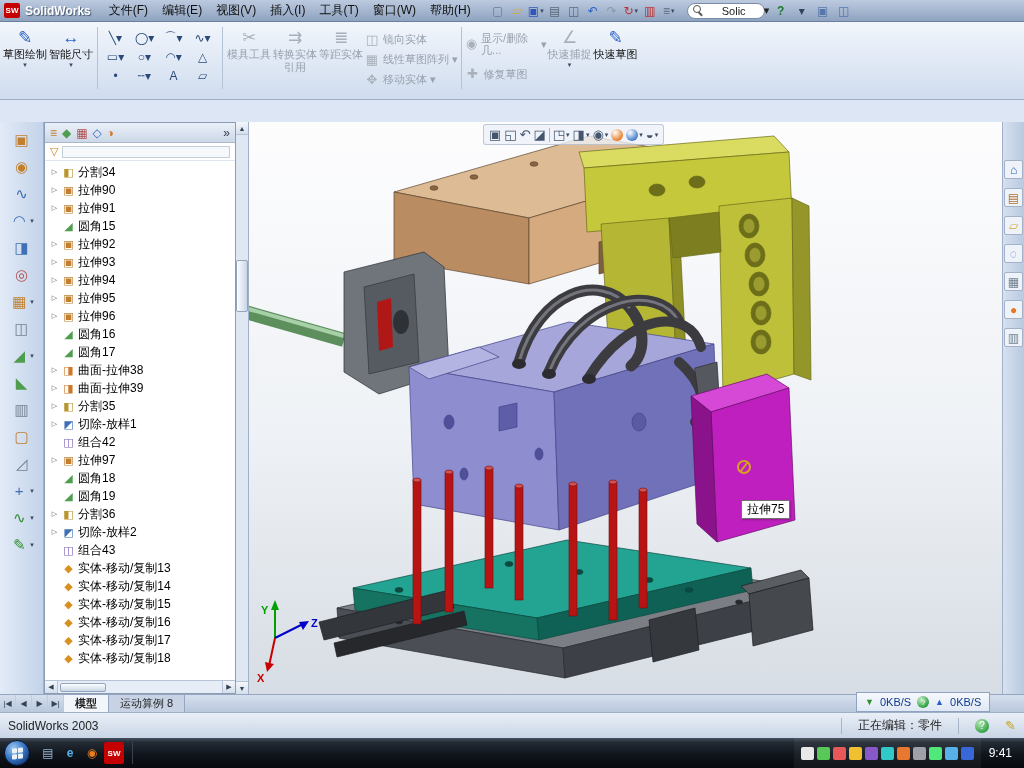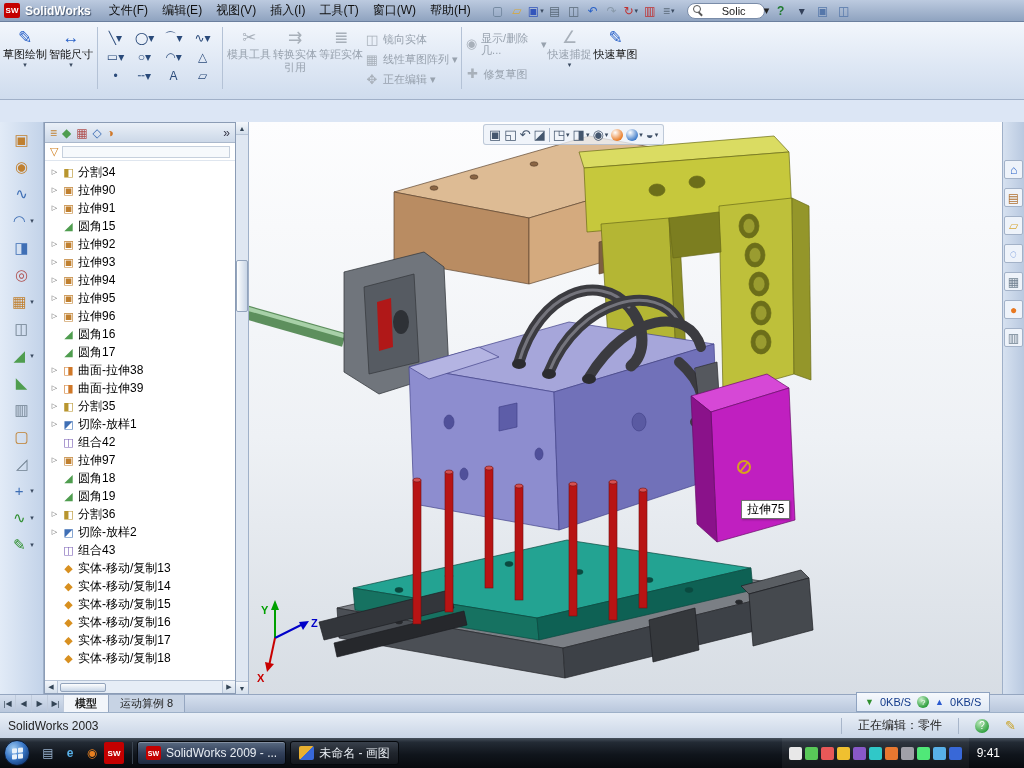--- a/index.html
+++ b/index.html
@@ -112,21 +112,21 @@
 .flag i{background:#eaf2fa;border-radius:1px;}
 #quicklaunch{display:flex;align-items:center;gap:2px;margin:0 4px;}
 .ql{width:20px;height:22px;display:flex;align-items:center;justify-content:center;font-size:12px;font-weight:bold;border-radius:2px;}
 .tb-sep{width:1px;height:22px;background:#3a4450;}
 .task{height:24px;display:flex;align-items:center;gap:5px;color:#e8edf3;font-size:12px;padding:0 8px;border-radius:3px;border:1px solid #05080c;max-width:170px;white-space:nowrap;overflow:hidden;}
 .task.active{background:linear-gradient(#5a6b82,#32405a 50%,#1e2a40);box-shadow:inset 0 1px rgba(255,255,255,.25);}
 .task.inactive{background:linear-gradient(#39414c,#20252d 50%,#14181e);}
 .ticon{width:15px;height:14px;flex:none;display:flex;align-items:center;justify-content:center;font-size:7px;font-weight:bold;border-radius:2px;}
 #tray{margin-left:auto;display:flex;align-items:center;gap:3px;background:rgba(255,255,255,.05);padding:0 7px;height:30px;}
 .tricon{width:13px;height:13px;border-radius:2px;}
-#clock{color:#fff;font-size:12px;margin:0 20px 0 4px;}
+#clock{color:#fff;font-size:12px;margin:0 8px 0 4px;}
 </style>
 </head>
 <body>
 
 <div id="app">
 
   <div id="titlebar">
     <div class="sw-logo">
         <span>SW</span>
       </div>
@@ -268,21 +268,21 @@
           <span class="ic">◫</span>
           <span class="lb">镜向实体</span>
         </div>
         <div class="rb-row disabled">
           <span class="ic">▦</span>
           <span class="lb">线性草图阵列</span>
           <span class="dd">▾</span>
         </div>
         <div class="rb-row disabled">
           <span class="ic">✥</span>
-          <span class="lb">正在编辑</span>
+          <span class="lb">移动实体</span>
           <span class="dd">▾</span>
         </div>
       </div>
     <div class="vsep"></div>
     <div id="rows2">
         <div class="rb-row disabled">
           <span class="ic">◉</span>
           <span class="lb">显示/删除几...</span>
           <span class="dd">▾</span>
         </div>
@@ -759,30 +759,20 @@
           <i></i>
         </span>
       </div>
     <div id="quicklaunch">
         <div class="ql" style="color: rgb(154, 180, 208);">▤</div>
         <div class="ql" style="color: rgb(88, 176, 232);">e</div>
         <div class="ql" style="color: rgb(232, 128, 32);">◉</div>
         <div class="ql" style="color: rgb(255, 255, 255); background: rgb(196, 0, 0); font-size: 8px;">SW</div>
       </div>
     <div class="tb-sep"></div>
-    <div id="tasks" style="display:flex;gap:4px">
-        <div class="task active">
-          <span class="ticon" style="background: rgb(196, 0, 0); color: rgb(255, 255, 255);">SW</span>
-          <span>SolidWorks 2009 - ...</span>
-        </div>
-        <div class="task inactive">
-          <span class="ticon" style="background: linear-gradient(135deg, rgb(232, 176, 48) 50%, rgb(56, 104, 216) 50%); color: rgb(255, 255, 255);"></span>
-          <span>未命名 - 画图</span>
-        </div>
-      </div>
     <div id="tray">
         <span class="tricon" style="background: rgb(232, 232, 232);"></span>
         <span class="tricon" style="background: rgb(88, 200, 88);"></span>
         <span class="tricon" style="background: rgb(232, 88, 88);"></span>
         <span class="tricon" style="background: rgb(240, 192, 48);"></span>
         <span class="tricon" style="background: rgb(136, 88, 200);"></span>
         <span class="tricon" style="background: rgb(48, 200, 200);"></span>
         <span class="tricon" style="background: rgb(232, 120, 48);"></span>
         <span class="tricon" style="background: rgb(160, 160, 168);"></span>
         <span class="tricon" style="background: rgb(80, 232, 120);"></span>

